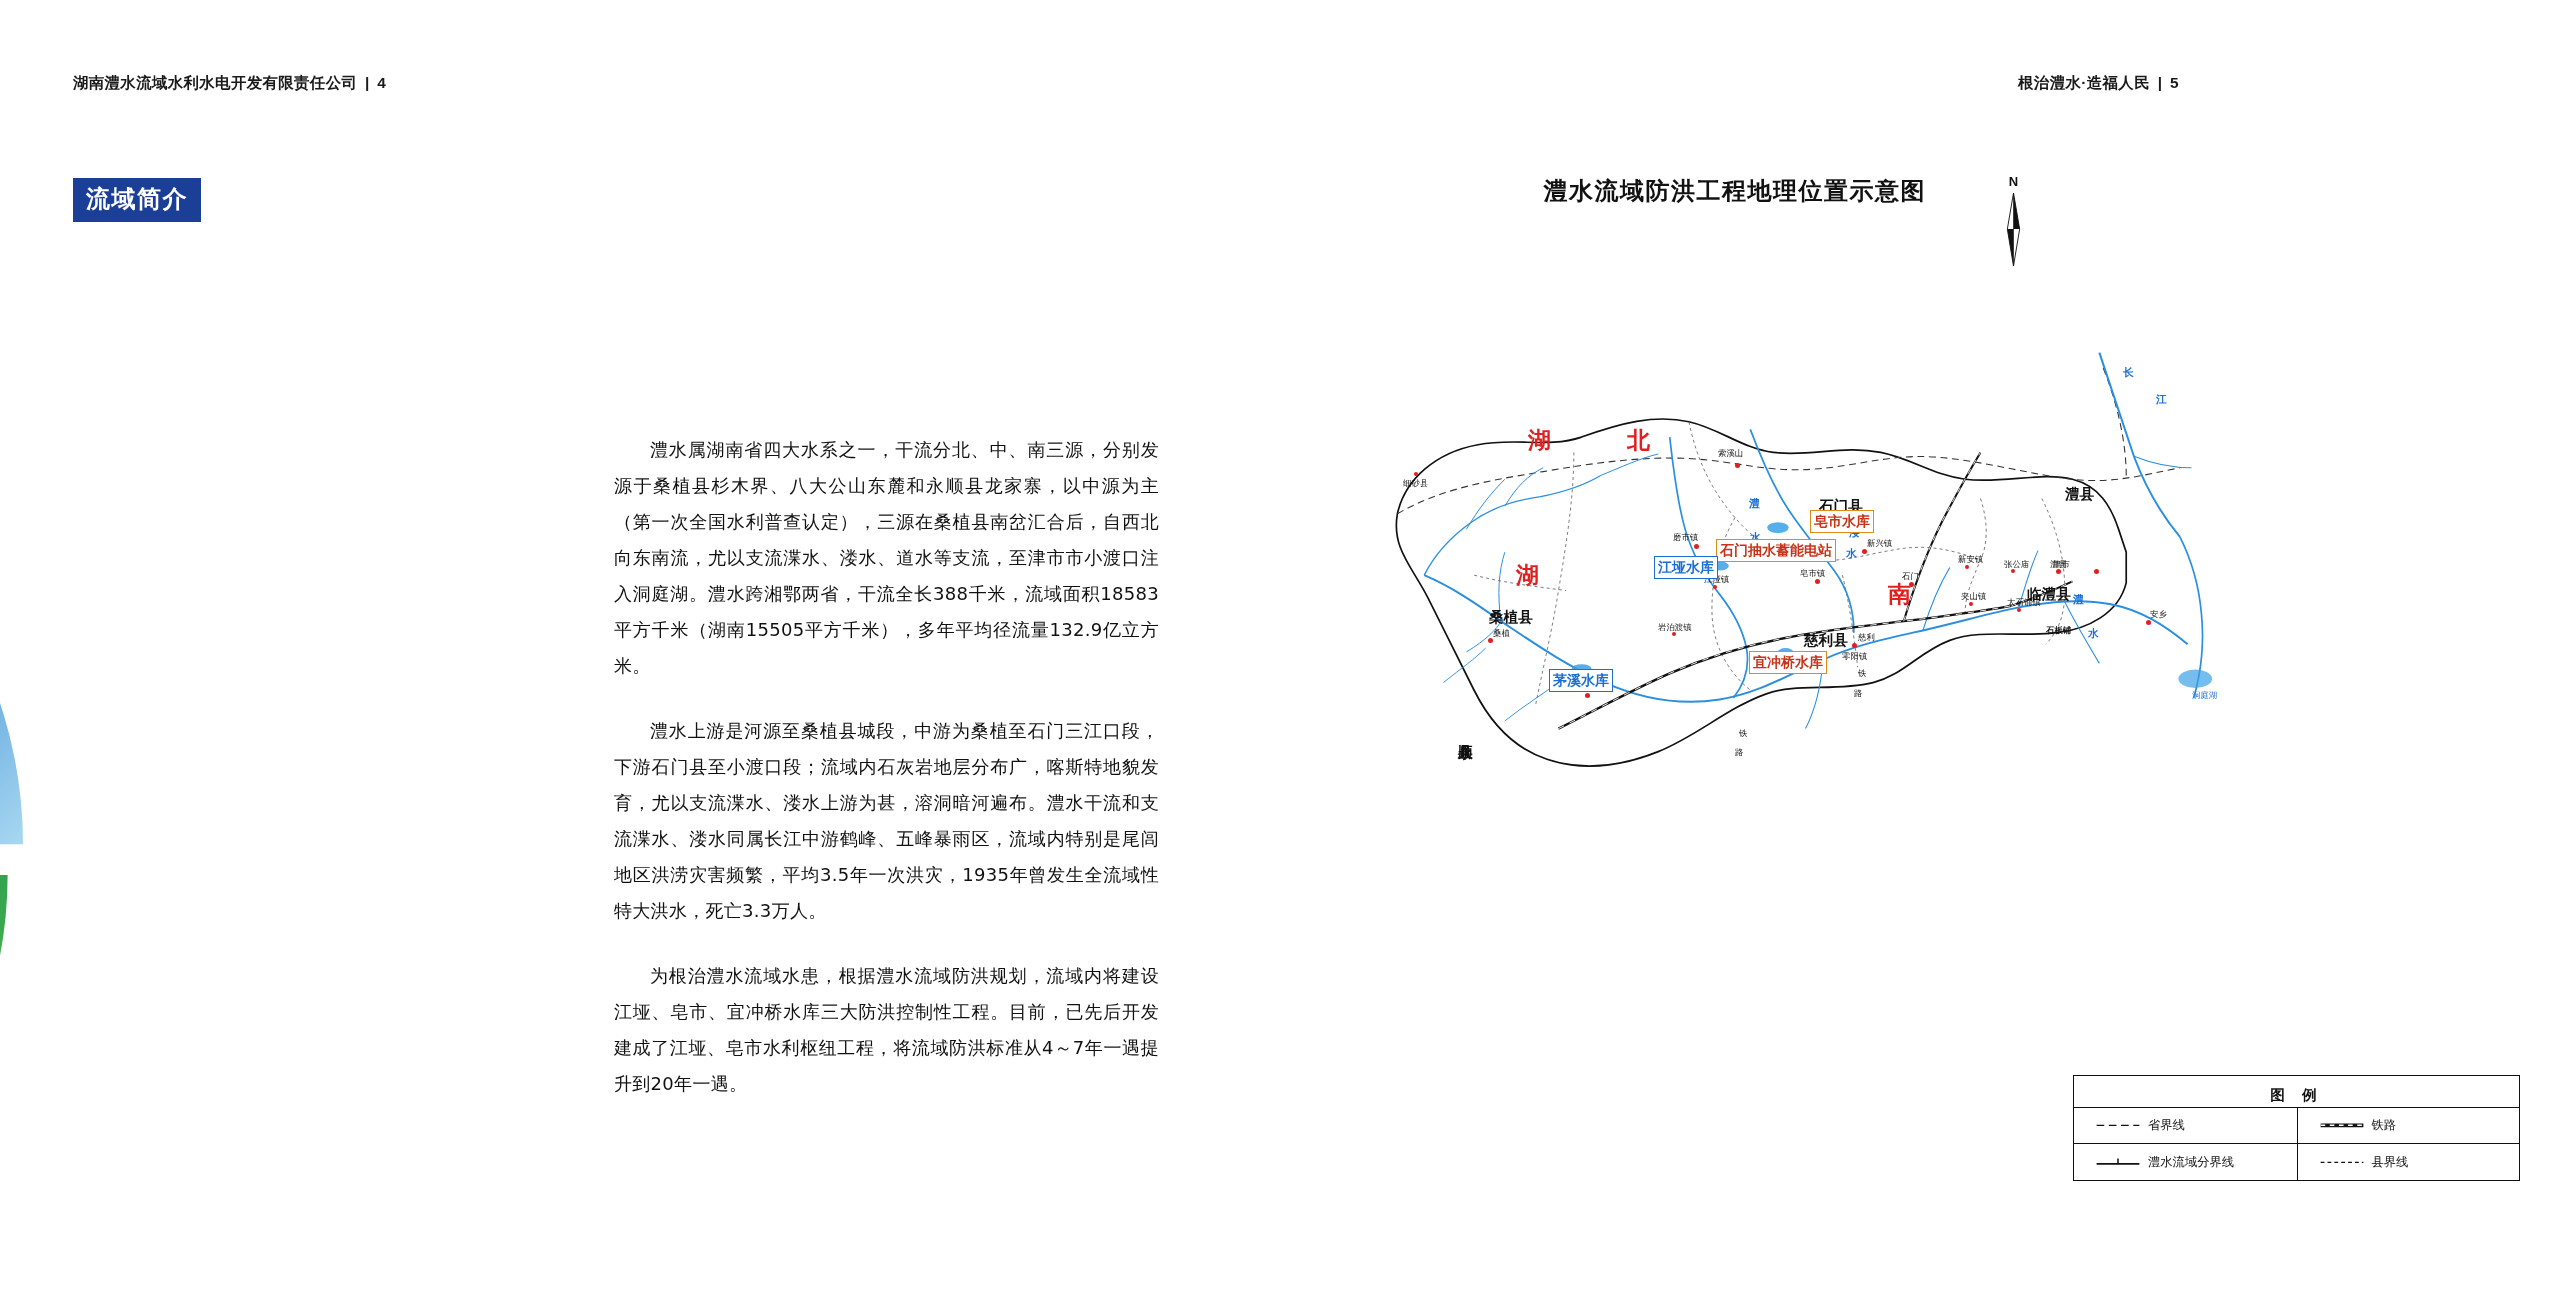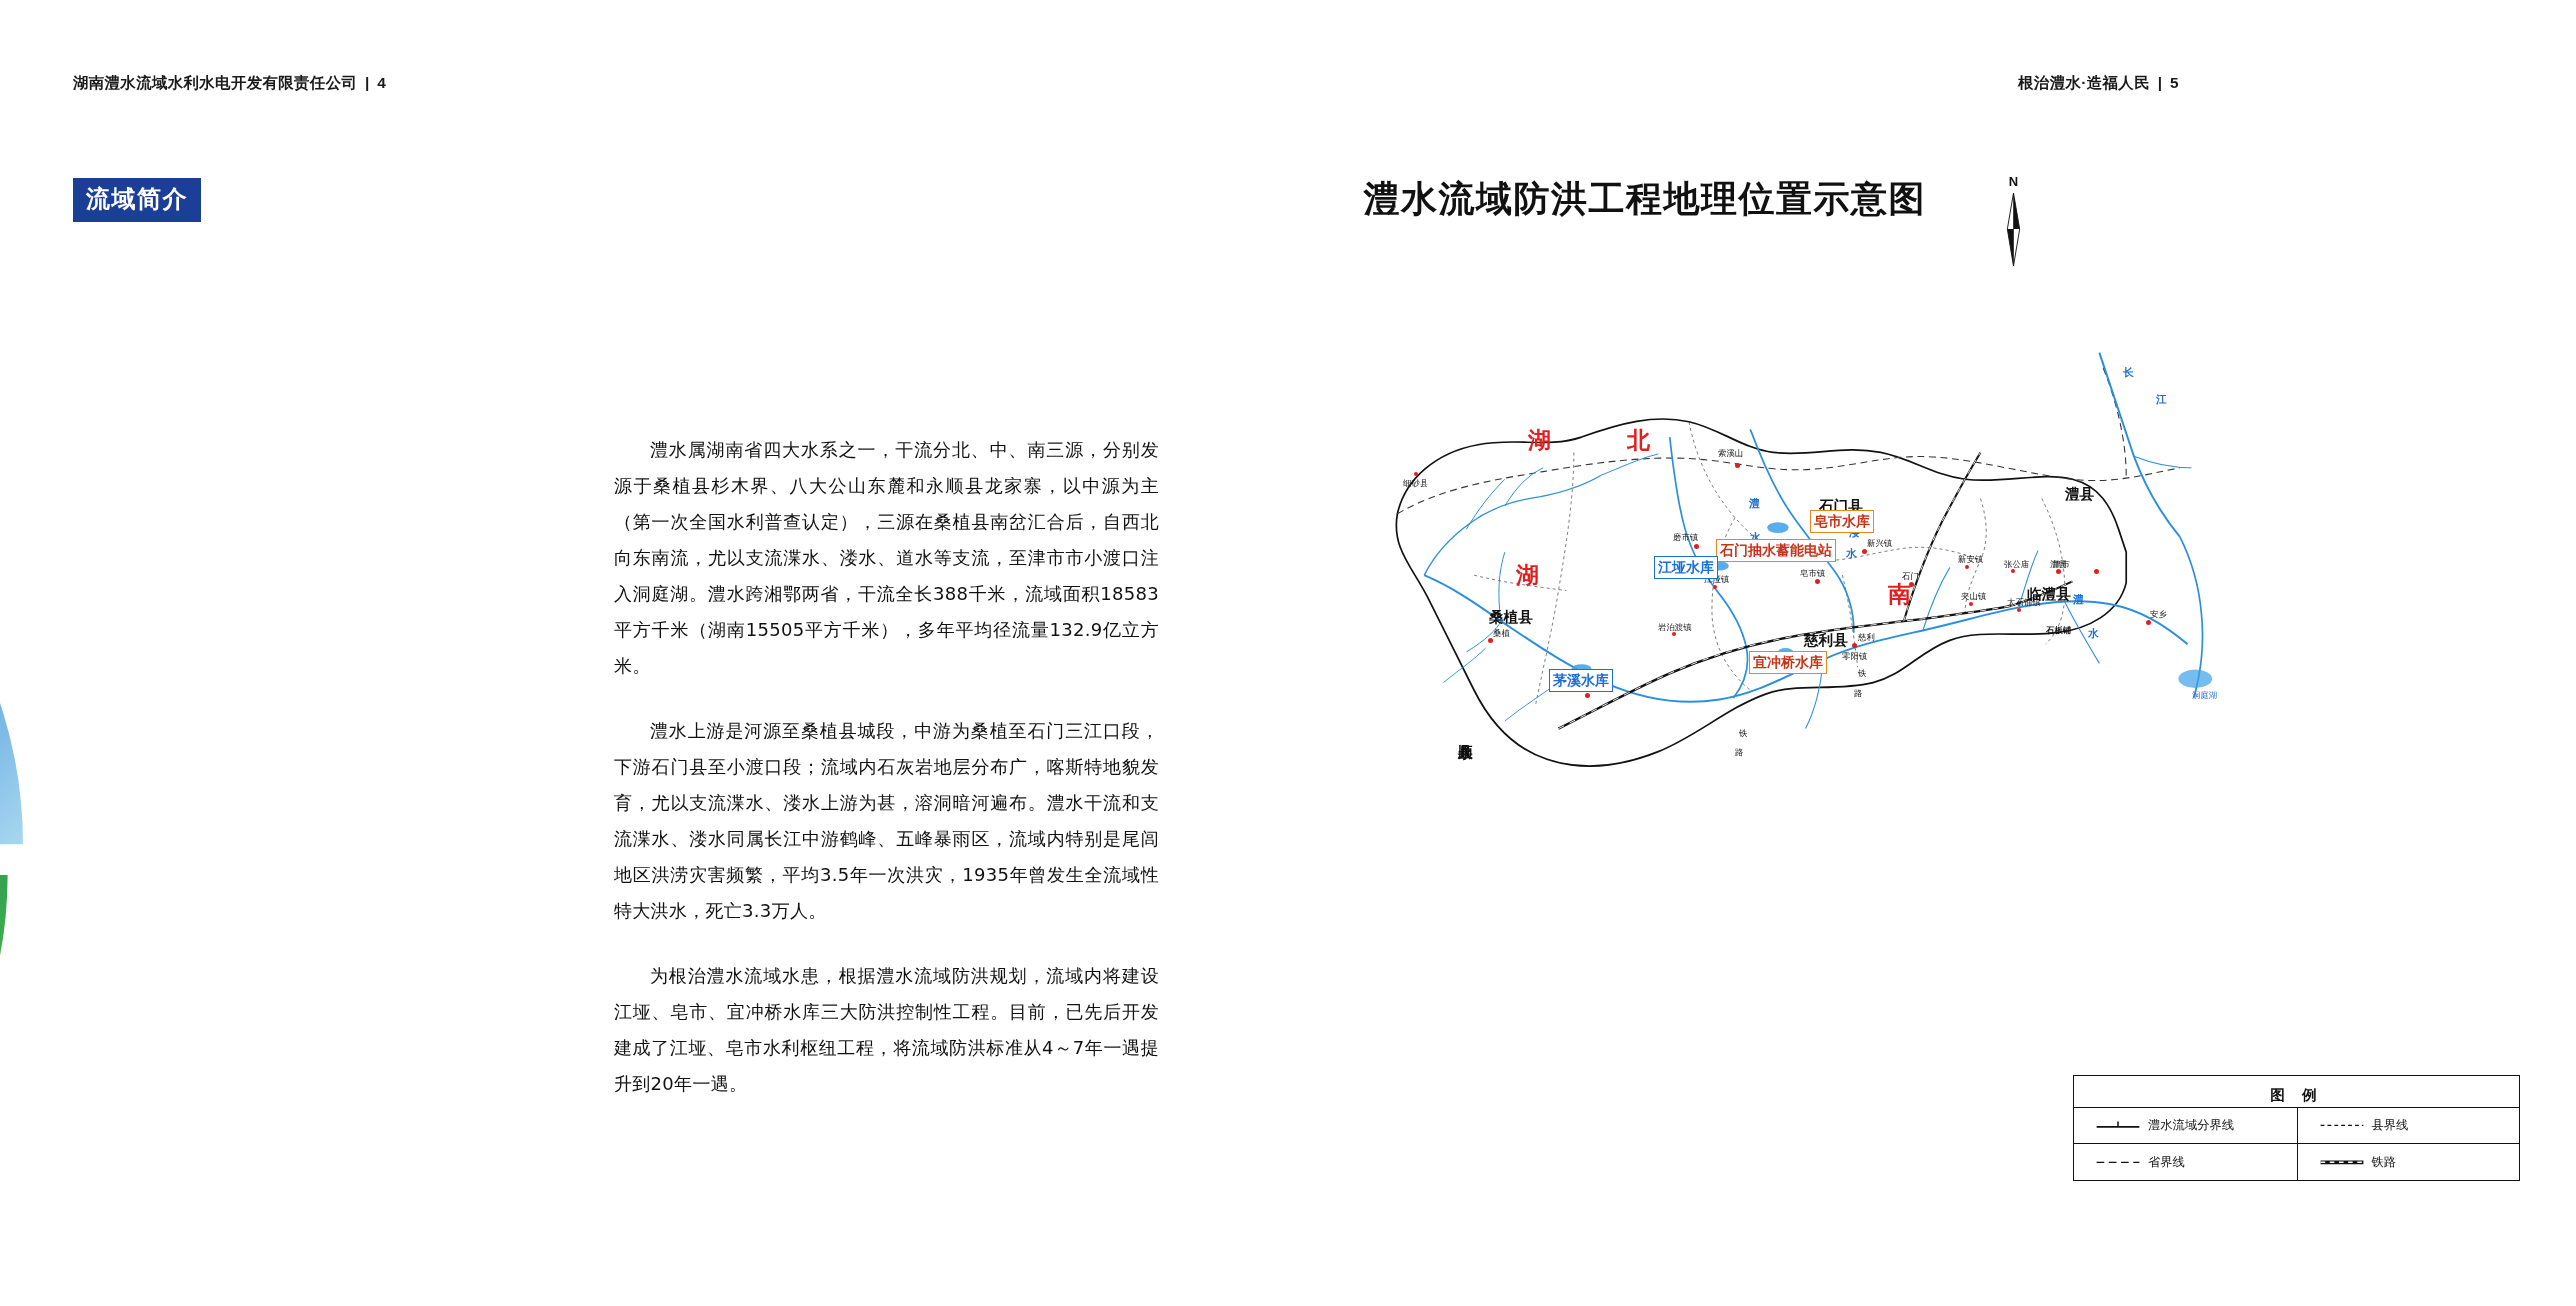--- a/index.html
+++ b/index.html
@@ -85,21 +85,21 @@
     color: #111111;
     text-align: justify;
     text-indent: 2em;
     letter-spacing: 0.3px;
   }
   
   .map-title {
     position: absolute;
     right: 326px;
     top: 175px;
-    font-size: 36px;
+    font-size: 24px;
     font-weight: bold;
     color: #111111;
     letter-spacing: 1.5px;
     white-space: nowrap;
   }
   
   .compass {
     position: absolute;
     right: 217px;
     top: 175px;
@@ -439,50 +439,50 @@
     <div class="resbox orange" style="left:398px;top:329px;">宜冲桥水库</div>
     <div class="resbox" style="left:198px;top:347px;">茅溪水库</div>
   </div>
 
   <div class="legend">
     <div class="legend-title">图 例</div>
     <div class="legend-row">
       <div class="legend-cell">
         <span class="legend-sym">
           <svg width="46" height="10.7" viewBox="0 0 60 14">
+              <line x1="2" y1="7" x2="58" y2="7" stroke="#111" stroke-width="1.6" stroke-dasharray="10 6"></line>
+            </svg>
+        </span>
+        <span>省界线</span>
+      </div>
+      <div class="legend-cell">
+        <span class="legend-sym">
+          <svg width="46" height="10.7" viewBox="0 0 60 14">
+              <line x1="2" y1="7" x2="58" y2="7" stroke="#111" stroke-width="5"></line>
+              <line x1="2" y1="7" x2="58" y2="7" stroke="#fff" stroke-width="2" stroke-dasharray="6 6"></line>
+            </svg>
+        </span>
+        <span>铁路</span>
+      </div>
+    </div>
+    <div class="legend-row">
+      <div class="legend-cell">
+        <span class="legend-sym">
+          <svg width="46" height="10.7" viewBox="0 0 60 14">
               <line x1="2" y1="9" x2="58" y2="9" stroke="#111" stroke-width="2"></line>
               <line x1="30" y1="2" x2="30" y2="9" stroke="#111" stroke-width="2"></line>
             </svg>
         </span>
         <span>澧水流域分界线</span>
       </div>
       <div class="legend-cell">
         <span class="legend-sym">
           <svg width="46" height="10.7" viewBox="0 0 60 14">
               <line x1="2" y1="7" x2="58" y2="7" stroke="#111" stroke-width="1.4" stroke-dasharray="5 4"></line>
             </svg>
         </span>
         <span>县界线</span>
       </div>
     </div>
-    <div class="legend-row">
-      <div class="legend-cell">
-        <span class="legend-sym">
-          <svg width="46" height="10.7" viewBox="0 0 60 14">
-              <line x1="2" y1="7" x2="58" y2="7" stroke="#111" stroke-width="1.6" stroke-dasharray="10 6"></line>
-            </svg>
-        </span>
-        <span>省界线</span>
-      </div>
-      <div class="legend-cell">
-        <span class="legend-sym">
-          <svg width="46" height="10.7" viewBox="0 0 60 14">
-              <line x1="2" y1="7" x2="58" y2="7" stroke="#111" stroke-width="5"></line>
-              <line x1="2" y1="7" x2="58" y2="7" stroke="#fff" stroke-width="2" stroke-dasharray="6 6"></line>
-            </svg>
-        </span>
-        <span>铁路</span>
-      </div>
-    </div>
   </div>
 
 </div>
 
 
 </body></html>

